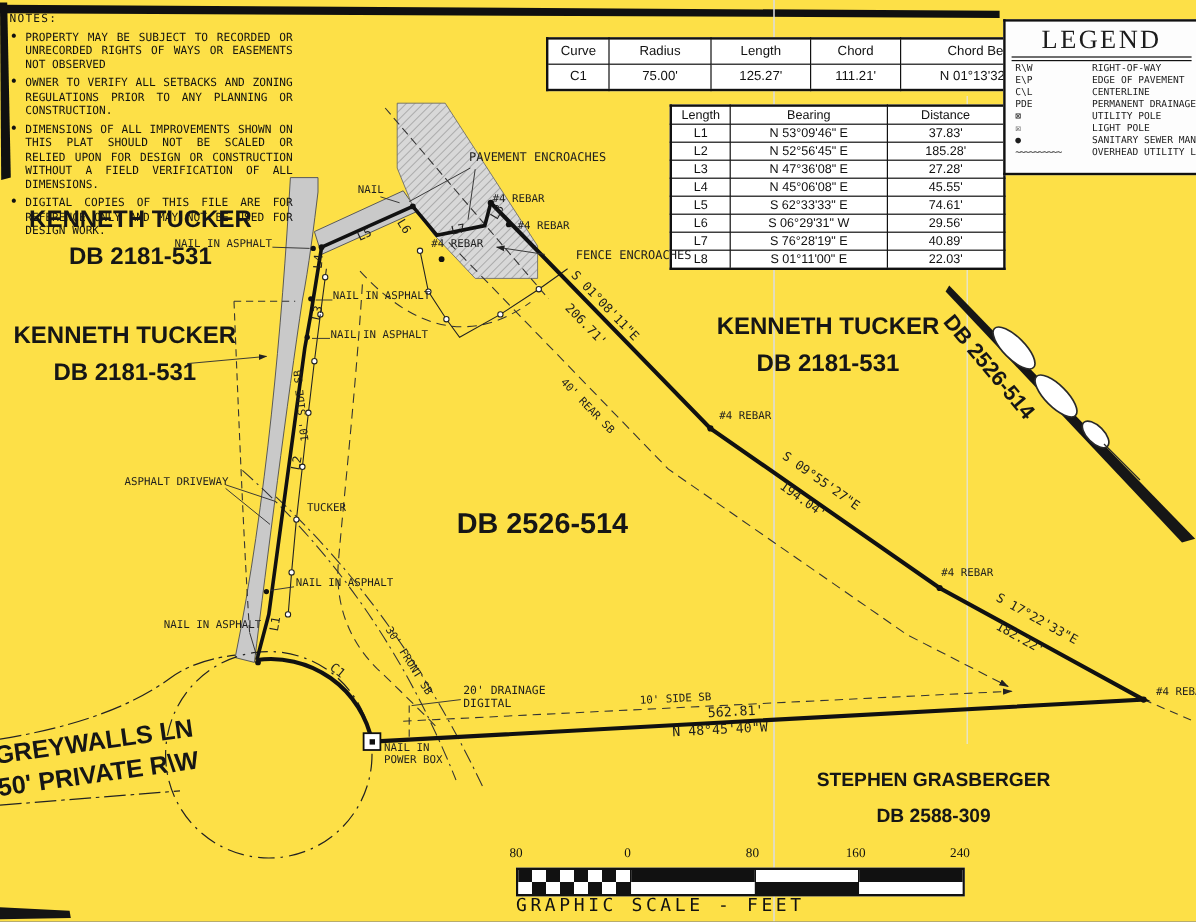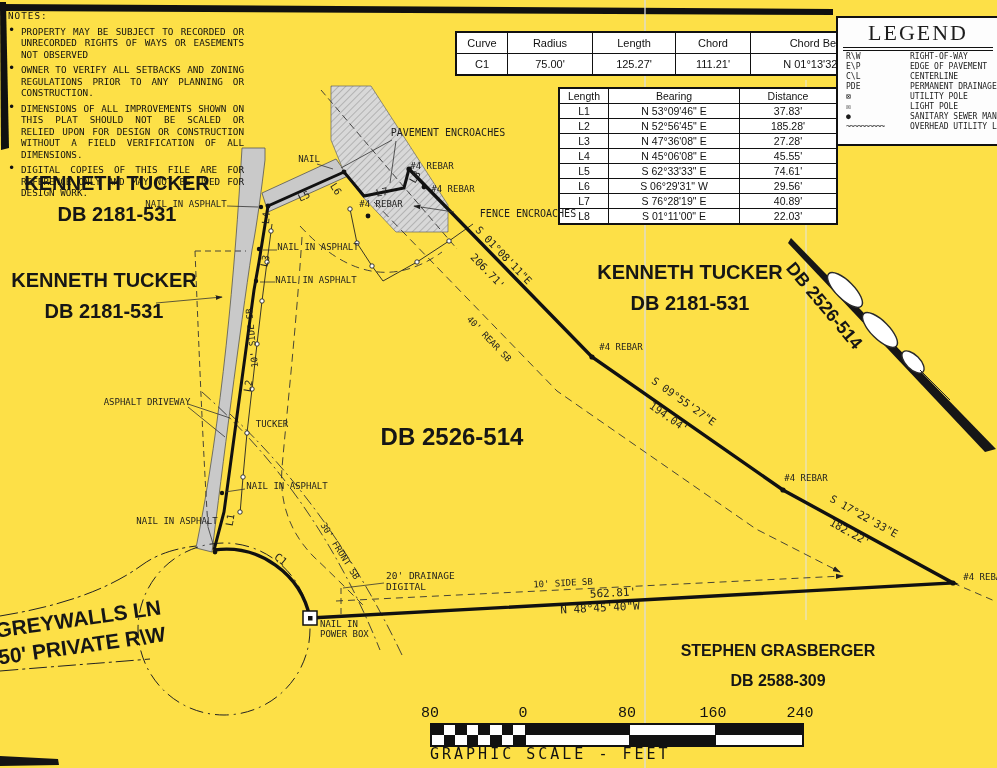--- a/index.html
+++ b/index.html
@@ -37,22 +37,22 @@
   .legend-lab{position:absolute;left:72px;}
   .scalebar{position:absolute;left:430px;top:723px;width:370px;height:20px;z-index:3;
             border:2px solid #111;background:#fff;}
   .sb-seg{position:absolute;top:0;height:100%;border-left:1.5px solid #111;box-sizing:border-box;}
   .sb-half{position:absolute;left:0;width:100%;height:50%;}
   .sb-checker{position:absolute;left:0;top:0;width:93px;height:100%;}
   .sb-checker .r1{position:absolute;top:0;height:50%;width:100%;
      background:repeating-linear-gradient(90deg,#111 0 11.6px,#fff 11.6px 23.2px);}
   .sb-checker .r2{position:absolute;top:50%;height:50%;width:100%;
      background:repeating-linear-gradient(90deg,#fff 0 11.6px,#111 11.6px 23.2px);}
-  .scale-num{position:absolute;z-index:3;font-size:15px;transform:translate(-50%,0);
-             font-family:Liberation Mono, monospace;color:#111;}
+  .scale-num{position:absolute;z-index:3;font-size:11px;transform:translate(-50%,0);
+             font-family:Liberation Serif, serif;color:#111;}
   .scale-cap{position:absolute;left:430px;top:745px;z-index:3;font-size:15px;
              letter-spacing:3px;font-family:"DejaVu Sans Mono",monospace;color:#111;}
 </style>
 </head>
 <body>
 
 <div class="page">
 
   <svg class="plat" width="997" height="768" viewBox="0 0 997 768">
     <defs>

